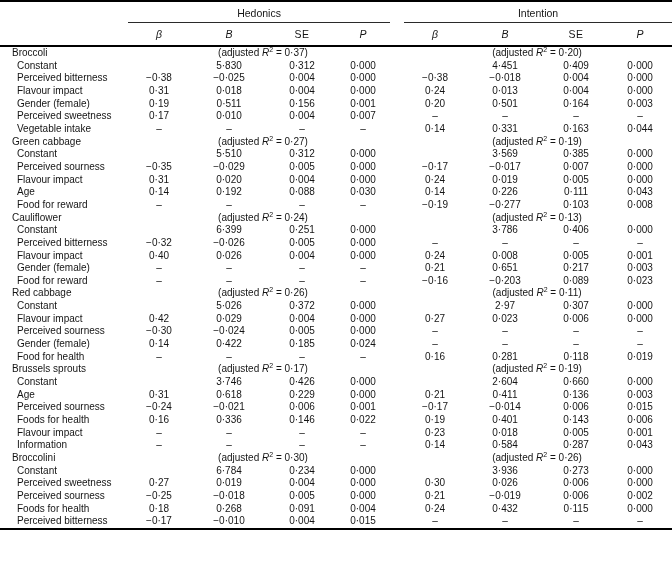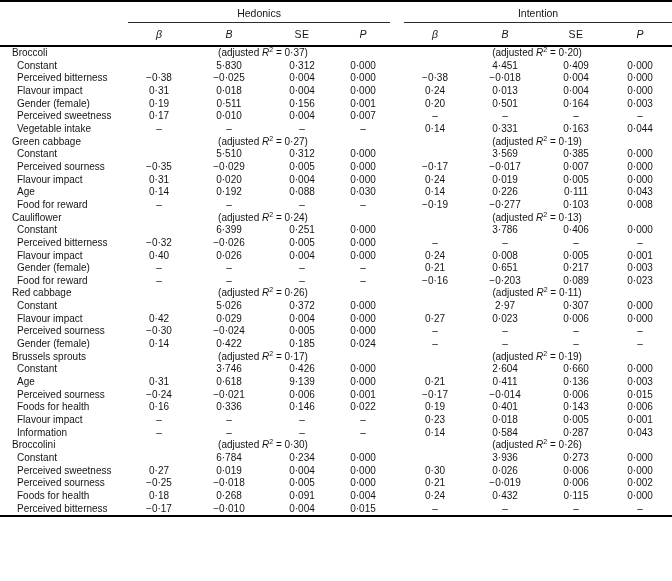--- a/index.html
+++ b/index.html
@@ -339,20 +339,32 @@
           <td class="num">0·422</td>
           <td class="num">0·185</td>
           <td class="num">0·024</td>
           <td class="num"></td>
           <td class="num">–</td>
           <td class="num">–</td>
           <td class="num">–</td>
           <td class="num">–</td>
         </tr>
         <tr>
+          <td class="lbl indent">Food for health</td>
+          <td class="num">–</td>
+          <td class="num">–</td>
+          <td class="num">–</td>
+          <td class="num">–</td>
+          <td class="num"></td>
+          <td class="num">0·16</td>
+          <td class="num">0·281</td>
+          <td class="num">0·118</td>
+          <td class="num">0·019</td>
+        </tr>
+        <tr>
           <td class="lbl">Brussels sprouts</td>
           <td class="num"></td>
           <td class="r2" colspan="2">(adjusted <i>R</i><sup>2</sup> = 0·17)</td>
           <td class="num"></td>
           <td class="num"></td>
           <td class="num"></td>
           <td class="r2" colspan="2">(adjusted <i>R</i><sup>2</sup> = 0·19)</td>
           <td class="num"></td>
         </tr>
         <tr>
@@ -364,21 +376,21 @@
           <td class="num"></td>
           <td class="num"></td>
           <td class="num">2·604</td>
           <td class="num">0·660</td>
           <td class="num">0·000</td>
         </tr>
         <tr>
           <td class="lbl indent">Age</td>
           <td class="num">0·31</td>
           <td class="num">0·618</td>
-          <td class="num">9·139</td>
+          <td class="num">0·229</td>
           <td class="num">0·000</td>
           <td class="num"></td>
           <td class="num">0·21</td>
           <td class="num">0·411</td>
           <td class="num">0·136</td>
           <td class="num">0·003</td>
         </tr>
         <tr>
           <td class="lbl indent">Perceived sourness</td>
           <td class="num">−0·24</td>

